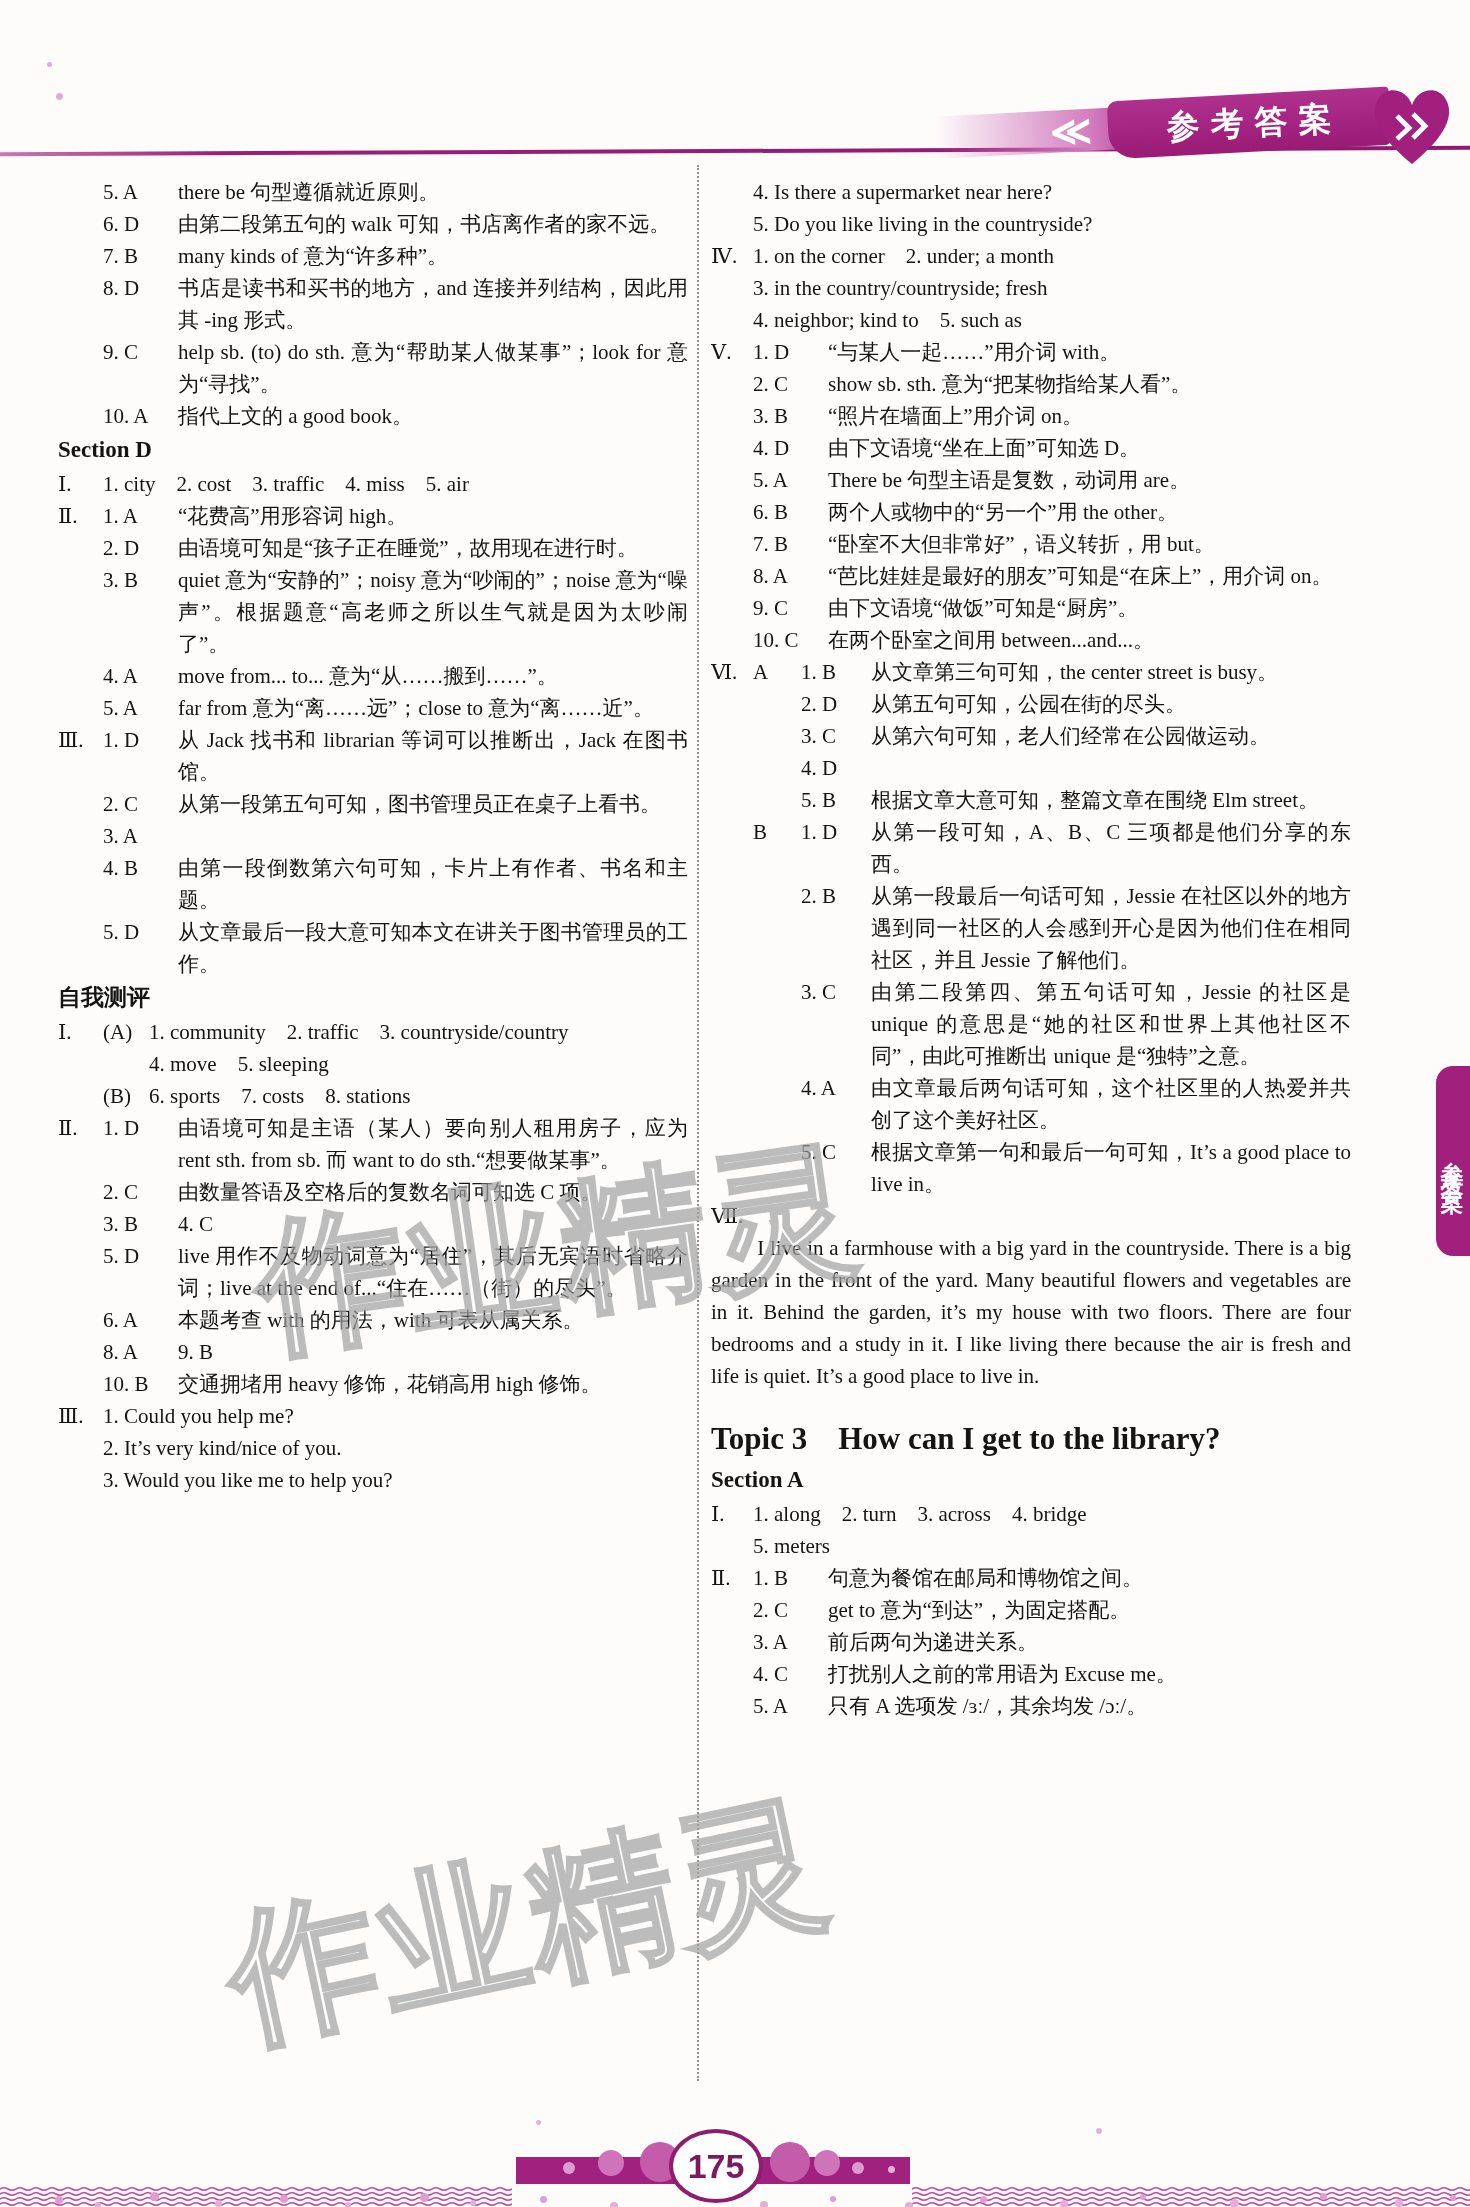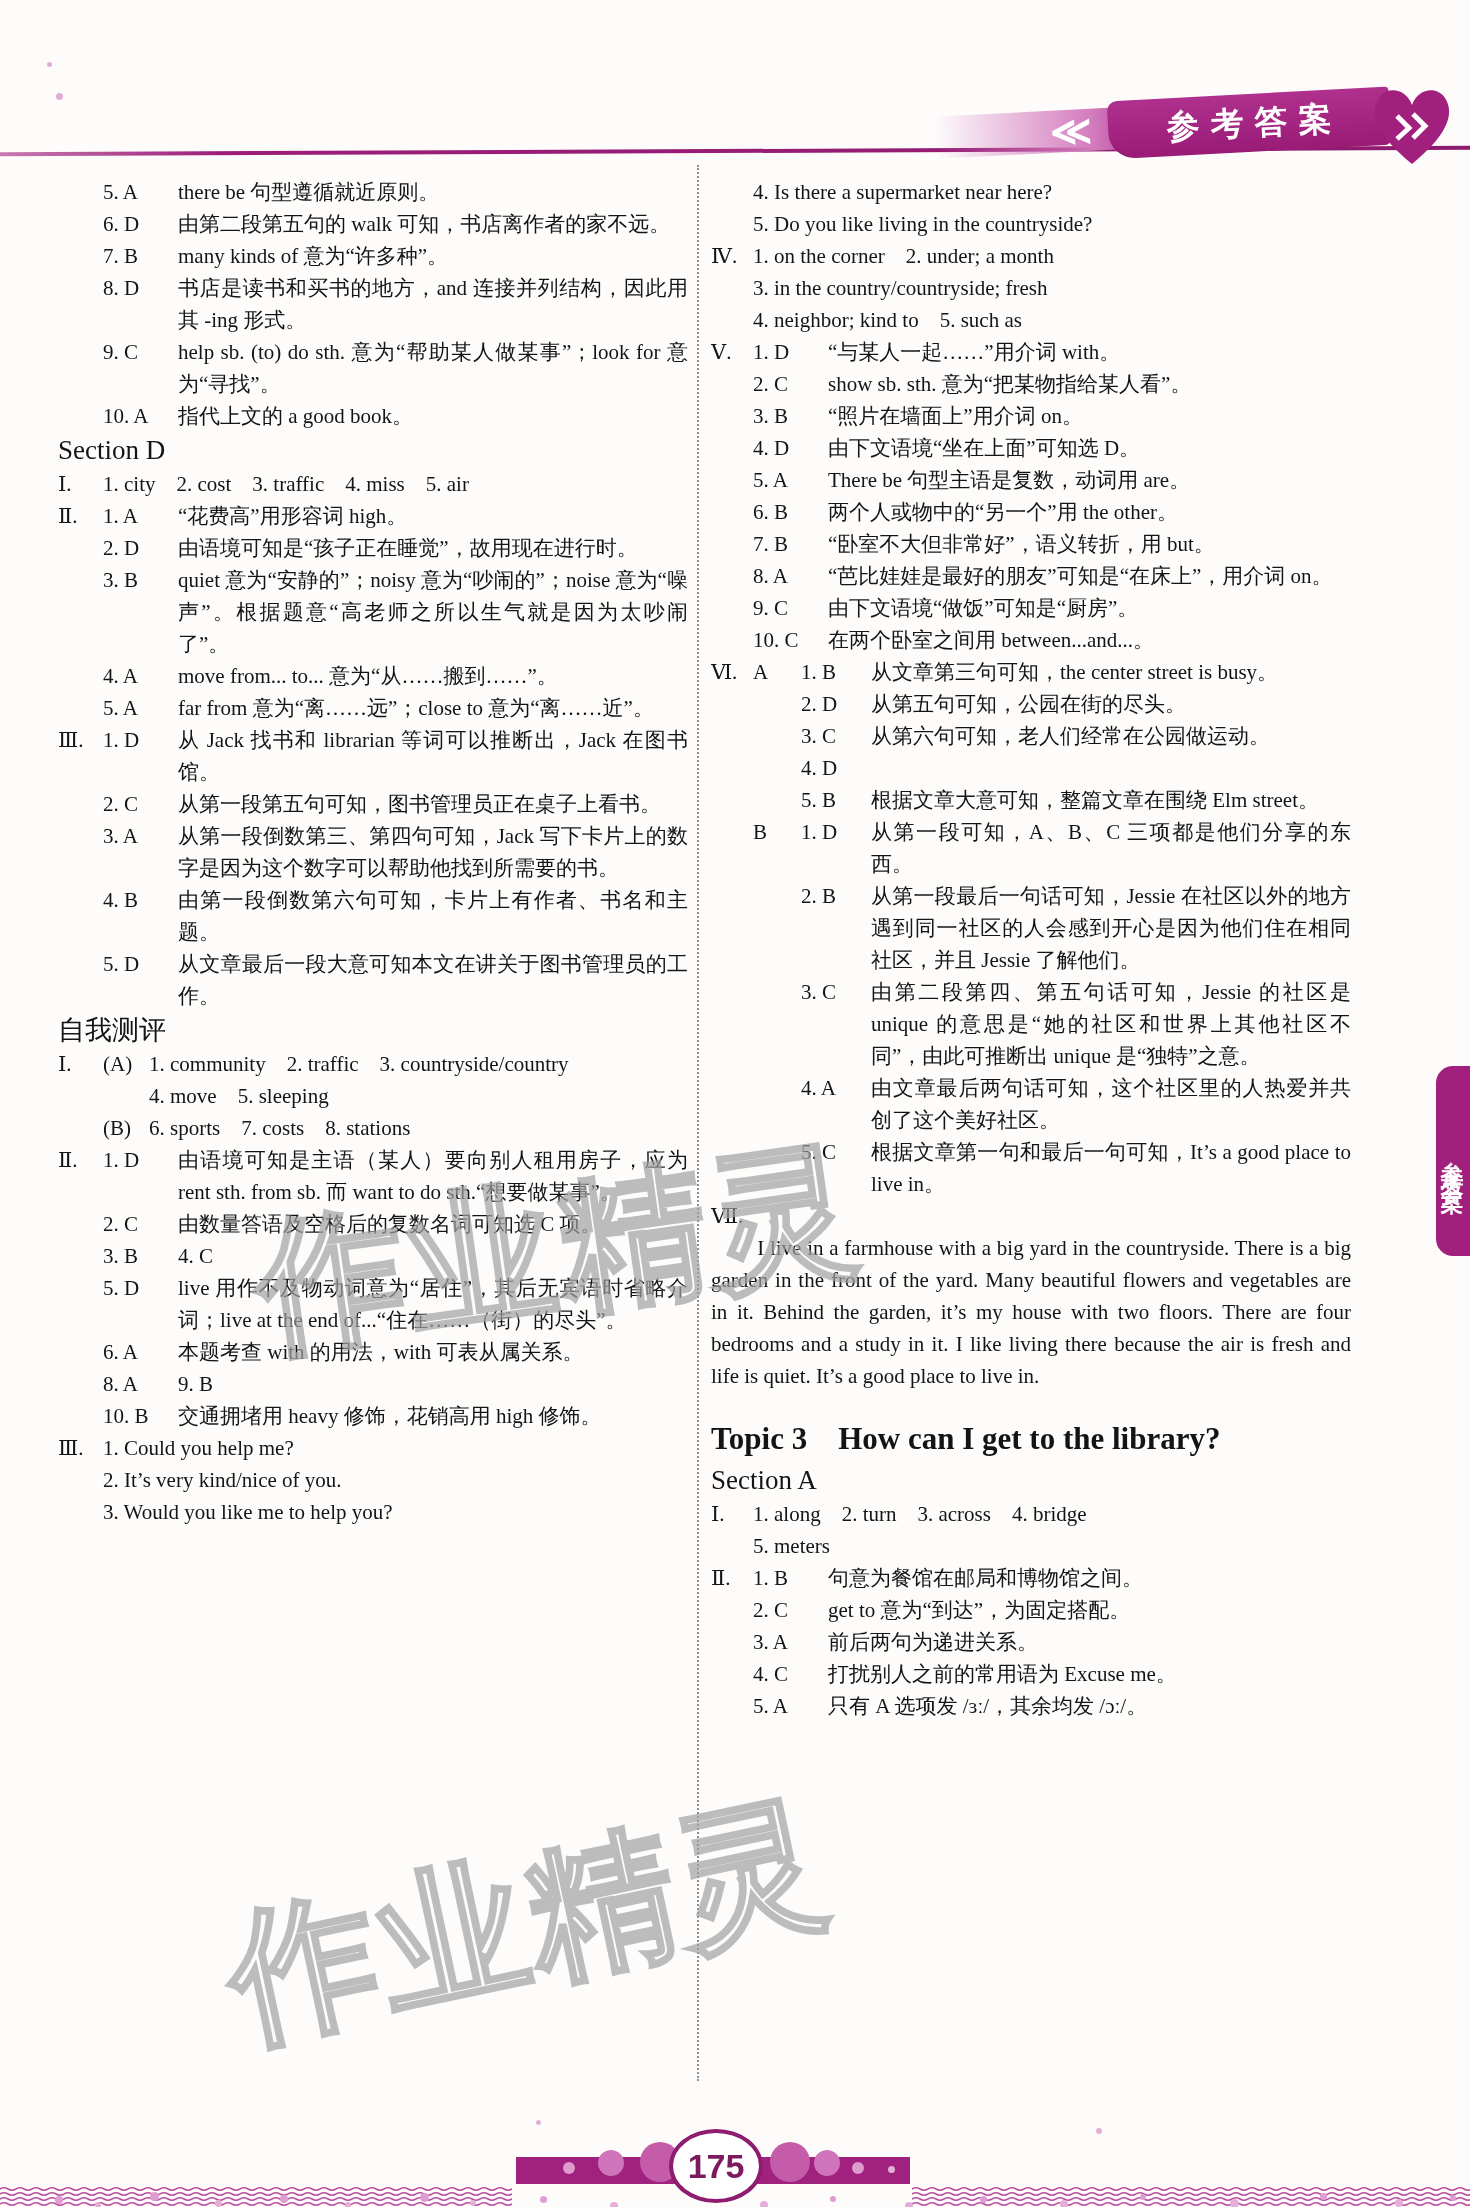--- a/index.html
+++ b/index.html
@@ -47,21 +47,21 @@
   #col-left{left:58px;width:630px;height:1800px;overflow:hidden;}
   #col-right{left:711px;width:640px;height:1965px;overflow:hidden;}
   .row{display:flex;}
   .rom{flex:0 0 45px;}
   #col-right .rom{flex:0 0 42px;}
   .tag{flex:0 0 46px;}
   .grp{flex:0 0 48px;}
   .num{flex:0 0 75px;}
   .row .grp ~ .num{flex:0 0 70px;}
   .txt{flex:1;text-align:justify;}
-  .h{font-weight:normal;font-size:27px;line-height:36px;}
+  .h{font-weight:bold;font-size:23px;line-height:36px;}
   .topic{font-weight:bold;font-size:31px;text-align:left;margin:30px 0 6px 0;line-height:34px;}
   .para{text-indent:2.2em;text-align:justify;font-family:Liberation Serif, serif;}
   
   .wm{
     position:absolute;z-index:5;pointer-events:none;
     font-family:"Liberation Sans",sans-serif;font-weight:bold;
     font-size:148px;letter-spacing:4px;
     color:transparent;-webkit-text-stroke:3px #a2a2a2;opacity:.7;
     white-space:nowrap;
   }
@@ -173,21 +173,20 @@
       <div class="txt">从 Jack 找书和 librarian 等词可以推断出，Jack 在图书馆。</div>
     </div>
     <div class="row">
       <span class="rom"></span>
       <span class="num">2. C</span>
       <div class="txt">从第一段第五句可知，图书管理员正在桌子上看书。</div>
     </div>
     <div class="row">
       <span class="rom"></span>
       <span class="num">3. A</span>
-      <div class="txt">从第一段倒数第三、第四句可知，Jack 写下卡片上的数字是因为这个数字可以帮助他找到所需要的书。</div>
     </div>
     <div class="row">
       <span class="rom"></span>
       <span class="num">4. B</span>
       <div class="txt">由第一段倒数第六句可知，卡片上有作者、书名和主题。</div>
     </div>
     <div class="row">
       <span class="rom"></span>
       <span class="num">5. D</span>
       <div class="txt">从文章最后一段大意可知本文在讲关于图书管理员的工作。</div>

